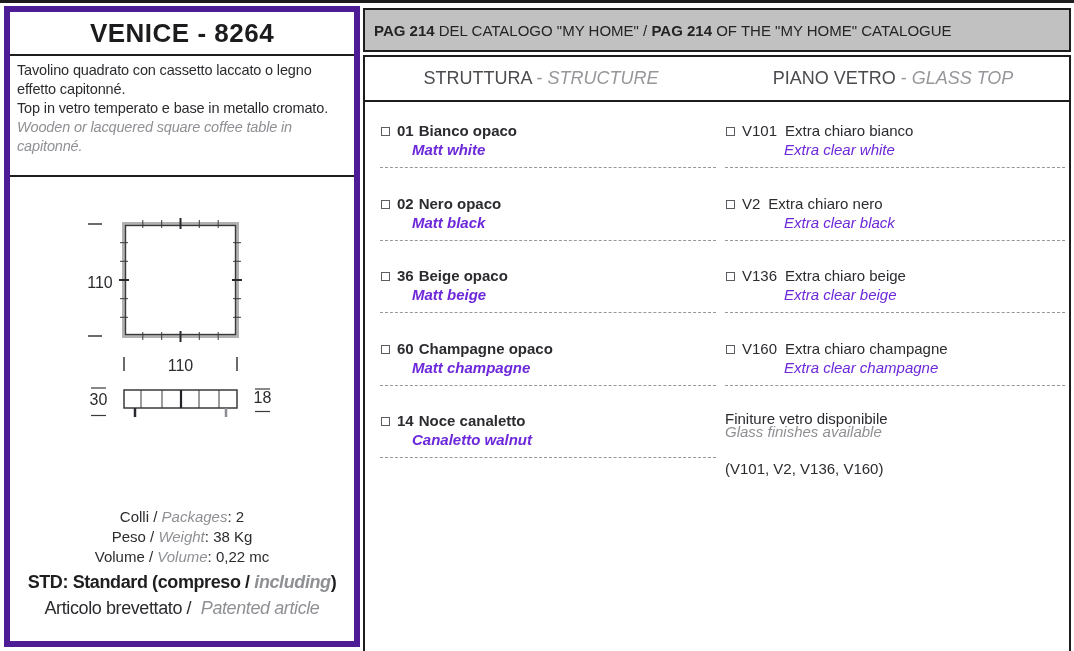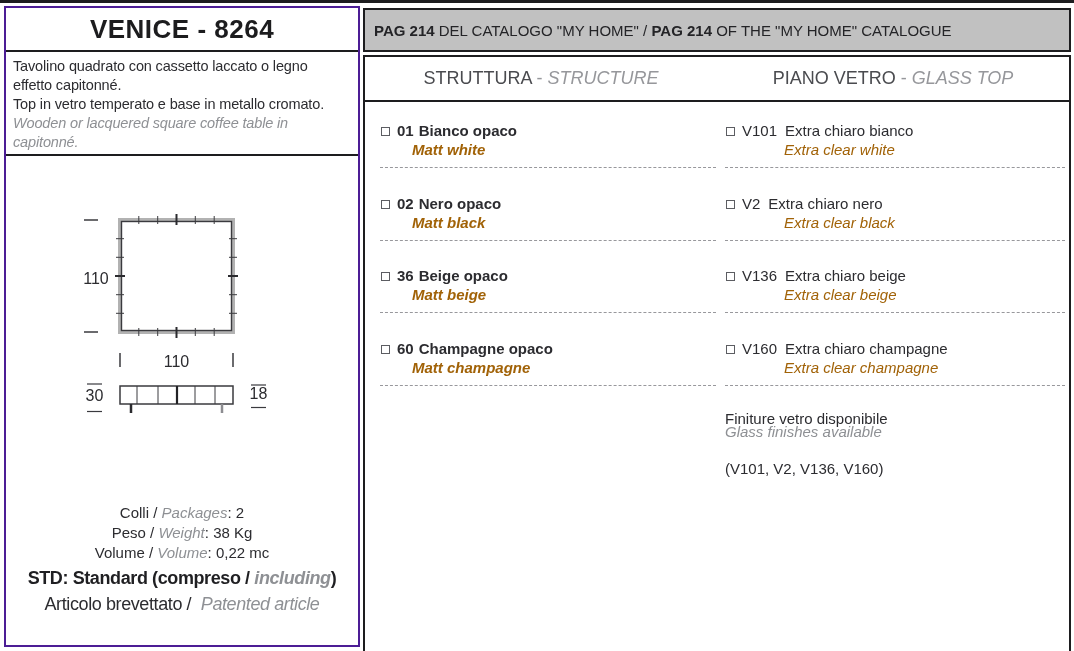--- a/index.html
+++ b/index.html
@@ -6,29 +6,29 @@
   .page {
     position:relative; width:1074px; height:651px; background:#ffffff;
     font-family:"Liberation Sans", sans-serif; overflow:hidden;
     color:#2c2c30;
   }
   .topline { position:absolute; left:0; top:0; width:1074px; height:3px; background:#1d1d1f; }
 
   
   .left-col {
     position:absolute; left:4px; top:6px; width:356px; height:641px;
-    border:2px solid #4c1d95; box-sizing:border-box; background:#fff;
+    border:6px solid #4c1d95; box-sizing:border-box; background:#fff;
   }
   .title-box {
     height:44px; box-sizing:border-box; border-bottom:2px solid #1d1d1f;
     display:flex; align-items:center; justify-content:center;
     font-size:26px; font-weight:bold; letter-spacing:.5px; color:#1c1c1e;
   }
   .desc-box {
-    height:104px; box-sizing:border-box; border-bottom:2px solid #1d1d1f;
+    height:121px; box-sizing:border-box; border-bottom:2px solid #1d1d1f;
     padding:5px 2px 0 7px; font-size:14.5px; line-height:19px; letter-spacing:-0.15px;
   }
   .desc-box div { white-space:nowrap; }
   .desc-it { color:#2c2c30; }
   .desc-en { color:#8e9094; font-style:italic; }
 
   .drawing { position:absolute; left:24px; top:187px; }
   .drawing text { font-family:"Liberation Sans", sans-serif; font-size:16px; fill:#2c2c30; }
 
   .packaging { position:absolute; top:495px; left:0; width:100%; text-align:center;
@@ -65,21 +65,21 @@
     display:flex; background:#fff;
   }
   .col-structure { width:352px; box-sizing:border-box; padding:20px 0 0 15px;font-weight:bold; }
   .col-glass { width:352px; box-sizing:border-box; padding:20px 0 0 8px; }
 
   .opt { position:relative; height:72.5px; }
   .opt-row { display:flex; align-items:flex-start; font-size:15px; line-height:18px; color:#2c2c30; }
   .cb { width:7px; height:7px; border:1px solid #5c5d62; margin:5px 7px 0 1px; flex:none; background:#fff; }
   .col-structure .opt-name { margin-left:5px; }
   .col-glass .opt-name { margin-left:8px; }
-  .opt-en { font-size:15px; line-height:18px; margin-top:1px; font-style:italic; color:#a16207; }
+  .opt-en { font-size:15px; line-height:18px; margin-top:1px; font-style:italic; color:#6d28d9; }
   .col-structure .opt-en { margin-left:32px; }
   .col-glass .opt-en { margin-left:59px; }
   .dash { position:absolute; top:45px; left:0; border-top:1px dashed #98989c; }
   .col-structure .dash { width:336px; }
   .col-glass .dash { width:340px; }
 
   .glass-note { margin-top:0; }
   .gn-it { font-size:15px; line-height:13px; color:#2c2c30; }
   .gn-en { font-size:15px; line-height:14px; color:#8e9094; font-style:italic; }
   .gn-codes { font-size:15px; margin-top:21px; color:#2c2c30; }
@@ -208,20 +208,29 @@
         </div>
         <div class="opt">
           <div class="opt-row">
               <span class="cb"></span>
               <span class="opt-code">60</span>
               <span class="opt-name">Champagne opaco</span>
             </div>
           <div class="opt-en">Matt champagne</div>
           <div class="dash"></div>
         </div>
+        <div class="opt">
+          <div class="opt-row">
+              <span class="cb"></span>
+              <span class="opt-code">14</span>
+              <span class="opt-name">Noce canaletto</span>
+            </div>
+          <div class="opt-en">Canaletto walnut</div>
+          <div class="dash"></div>
+        </div>
       </div>
 
       <div class="col-glass">
         <div class="opt">
           <div class="opt-row">
               <span class="cb"></span>
               <span class="opt-code">V101</span>
               <span class="opt-name">Extra chiaro bianco</span>
             </div>
           <div class="opt-en">Extra clear white</div>

